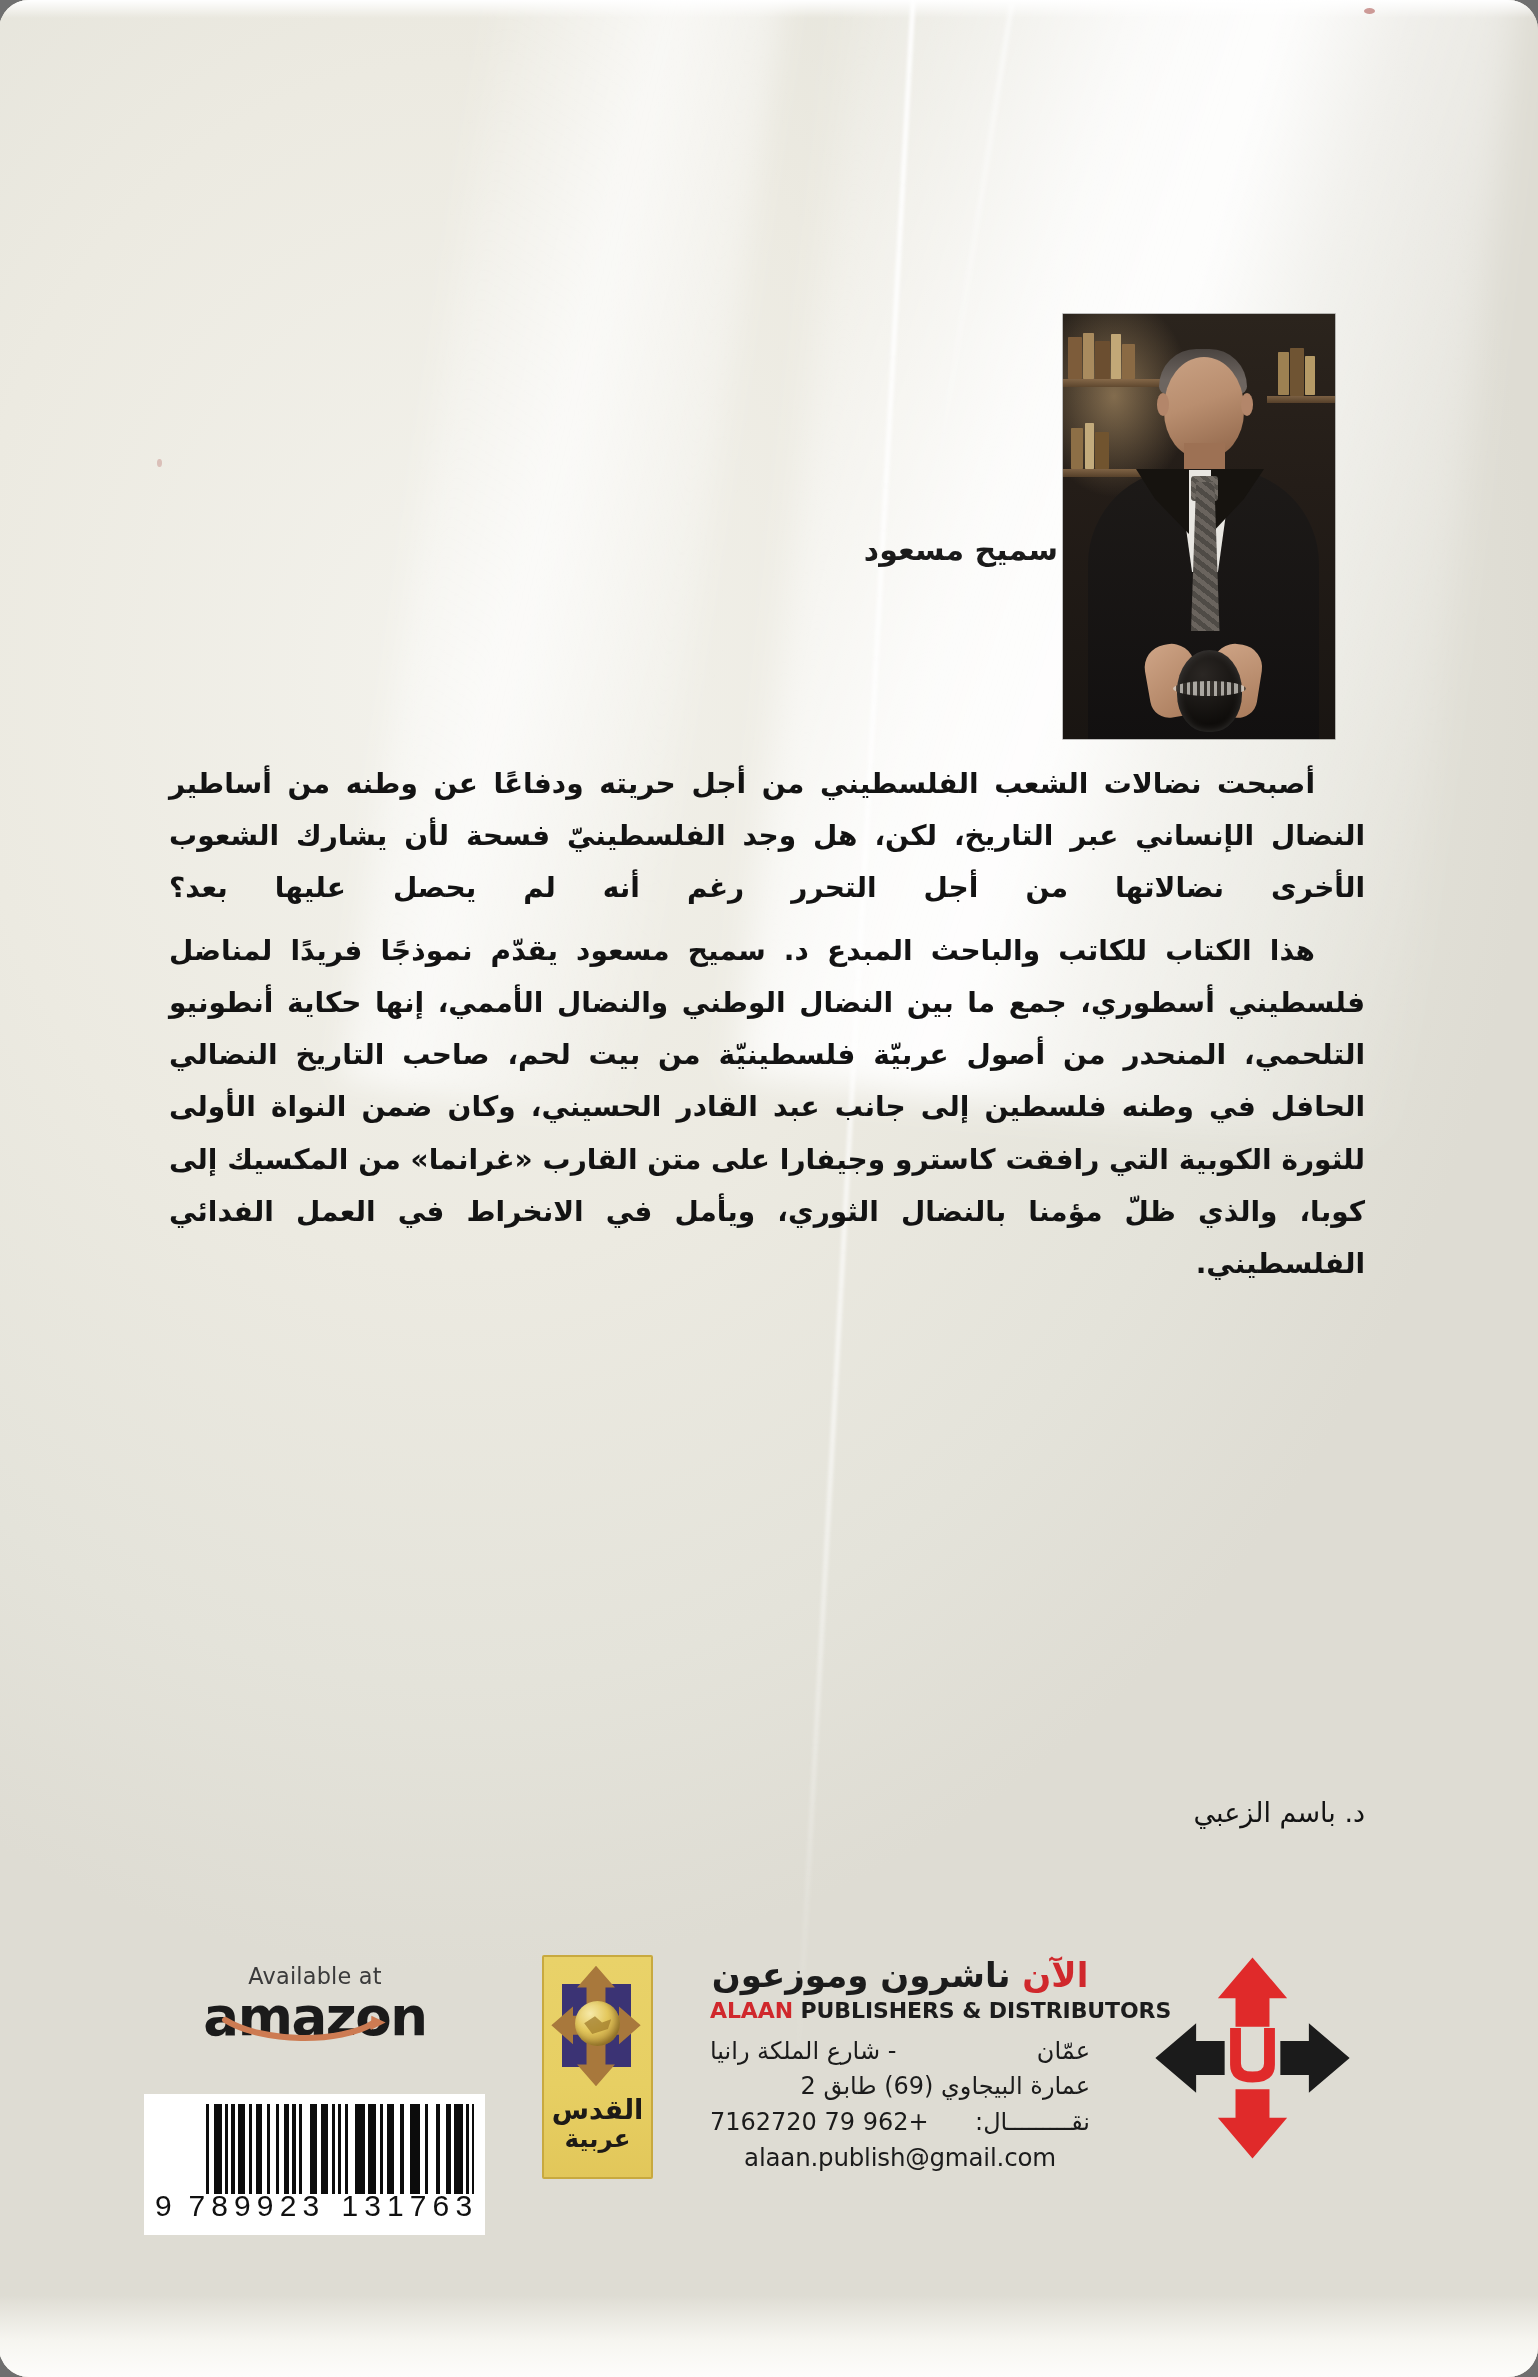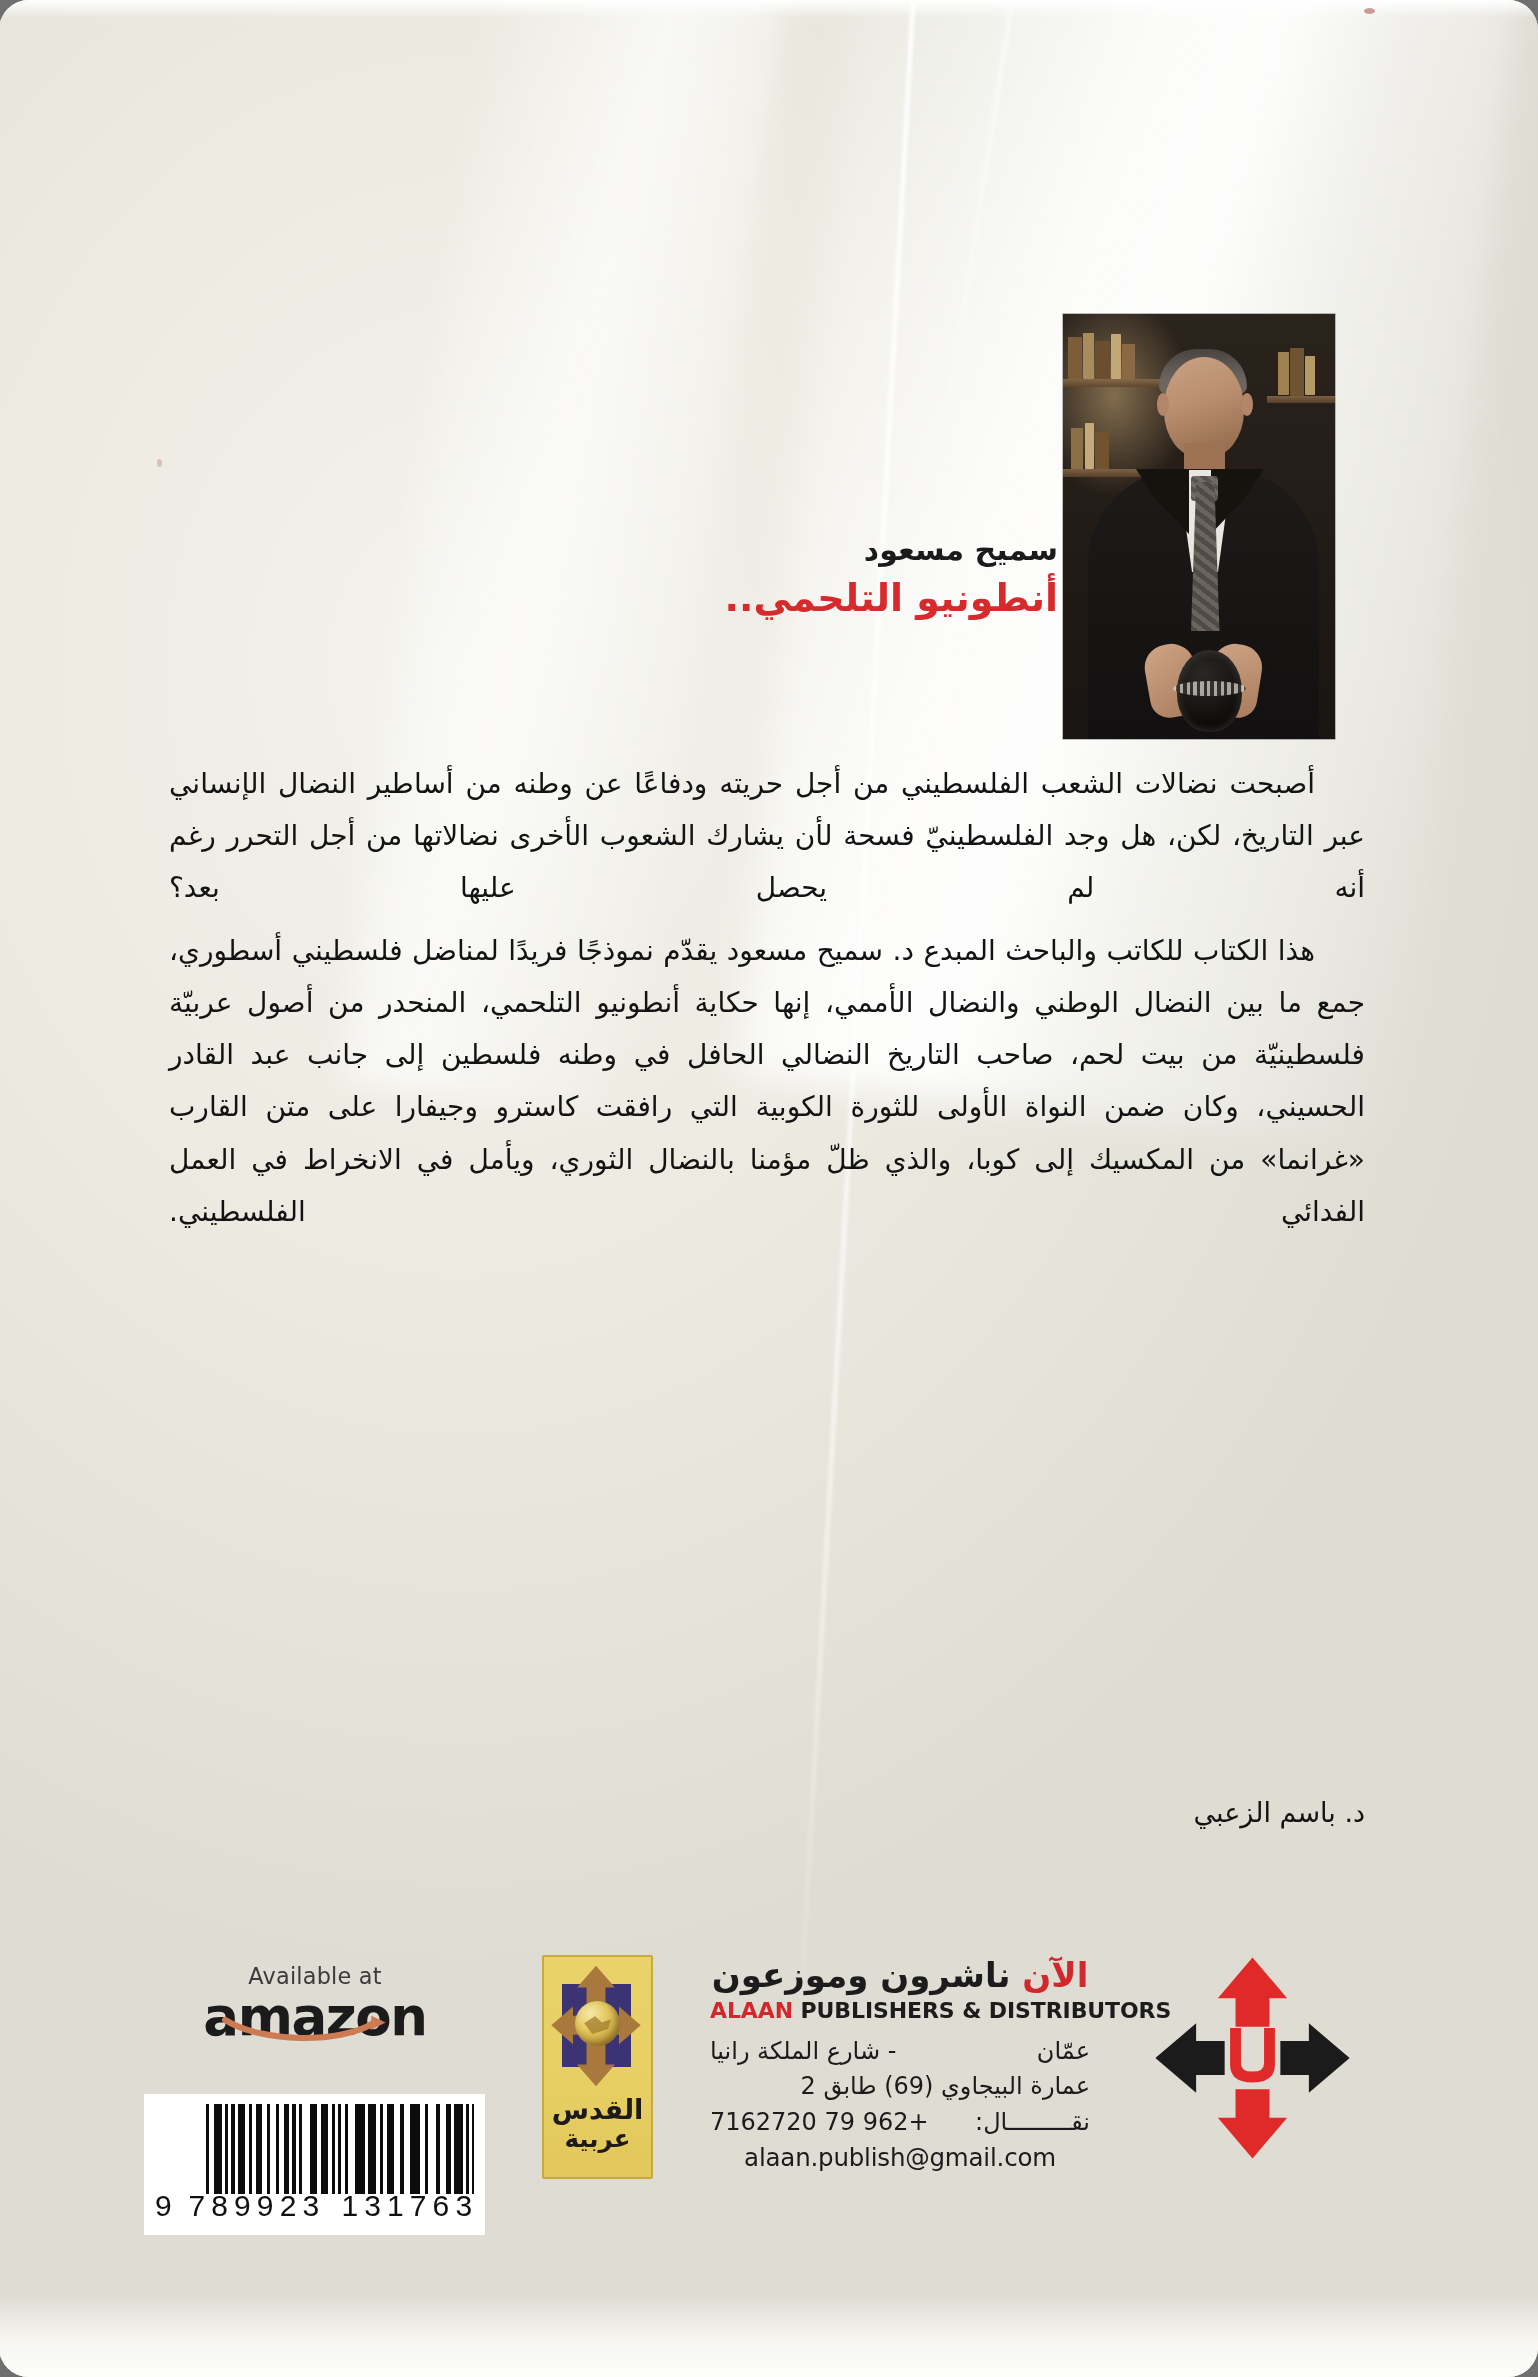--- a/index.html
+++ b/index.html
@@ -215,21 +215,21 @@
   
   .blurb {
     position: absolute;
     right: 173px; top: 758px;
     width: 1196px;
     direction: rtl;
     text-align: justify;
     text-align-last: justify;
     color: #131313;
     font-size: 28px;
-    font-weight: 400;
+    font-weight: 700;
     line-height: 1.86;
     letter-spacing: 0.1px;
   }
   .blurb p {
     margin: 0 0 11px 0;
     text-indent: 50px;
   }
   .blurb p:last-of-type { margin-bottom: 0; }
   .signature {
     position: absolute;
@@ -467,21 +467,20 @@
     <div class="pt-knot"></div>
     <div class="pt-tie"></div>
     <div class="pt-hand-l"></div>
     <div class="pt-hand-r"></div>
     <div class="pt-object"></div>
     <div class="pt-object-ring"></div>
   </div>
 
   <div class="title-block">
     <div class="author-name">سميح مسعود</div>
-    <div class="title-main">أنطونيو التلحمي..</div>
   </div>
 
   <div class="blurb">
     <p>أصبحت نضالات الشعب الفلسطيني من أجل حريته ودفاعًا عن وطنه من أساطير النضال الإنساني عبر التاريخ، لكن، هل وجد الفلسطينيّ فسحة لأن يشارك الشعوب الأخرى نضالاتها من أجل التحرر رغم أنه لم يحصل عليها بعد؟</p>
     <p>هذا الكتاب للكاتب والباحث المبدع د. سميح مسعود يقدّم نموذجًا فريدًا لمناضل فلسطيني أسطوري، جمع ما بين النضال الوطني والنضال الأممي، إنها حكاية أنطونيو التلحمي، المنحدر من أصول عربيّة فلسطينيّة من بيت لحم، صاحب التاريخ النضالي الحافل في وطنه فلسطين إلى جانب عبد القادر الحسيني، وكان ضمن النواة الأولى للثورة الكوبية التي رافقت كاسترو وجيفارا على متن القارب «غرانما» من المكسيك إلى كوبا، والذي ظلّ مؤمنا بالنضال الثوري، ويأمل في الانخراط في العمل الفدائي الفلسطيني.</p>
   </div>
   <div class="signature">د. باسم الزعبي</div>
 
   <div class="amazon">
     <div class="amazon-avail">Available at</div>

